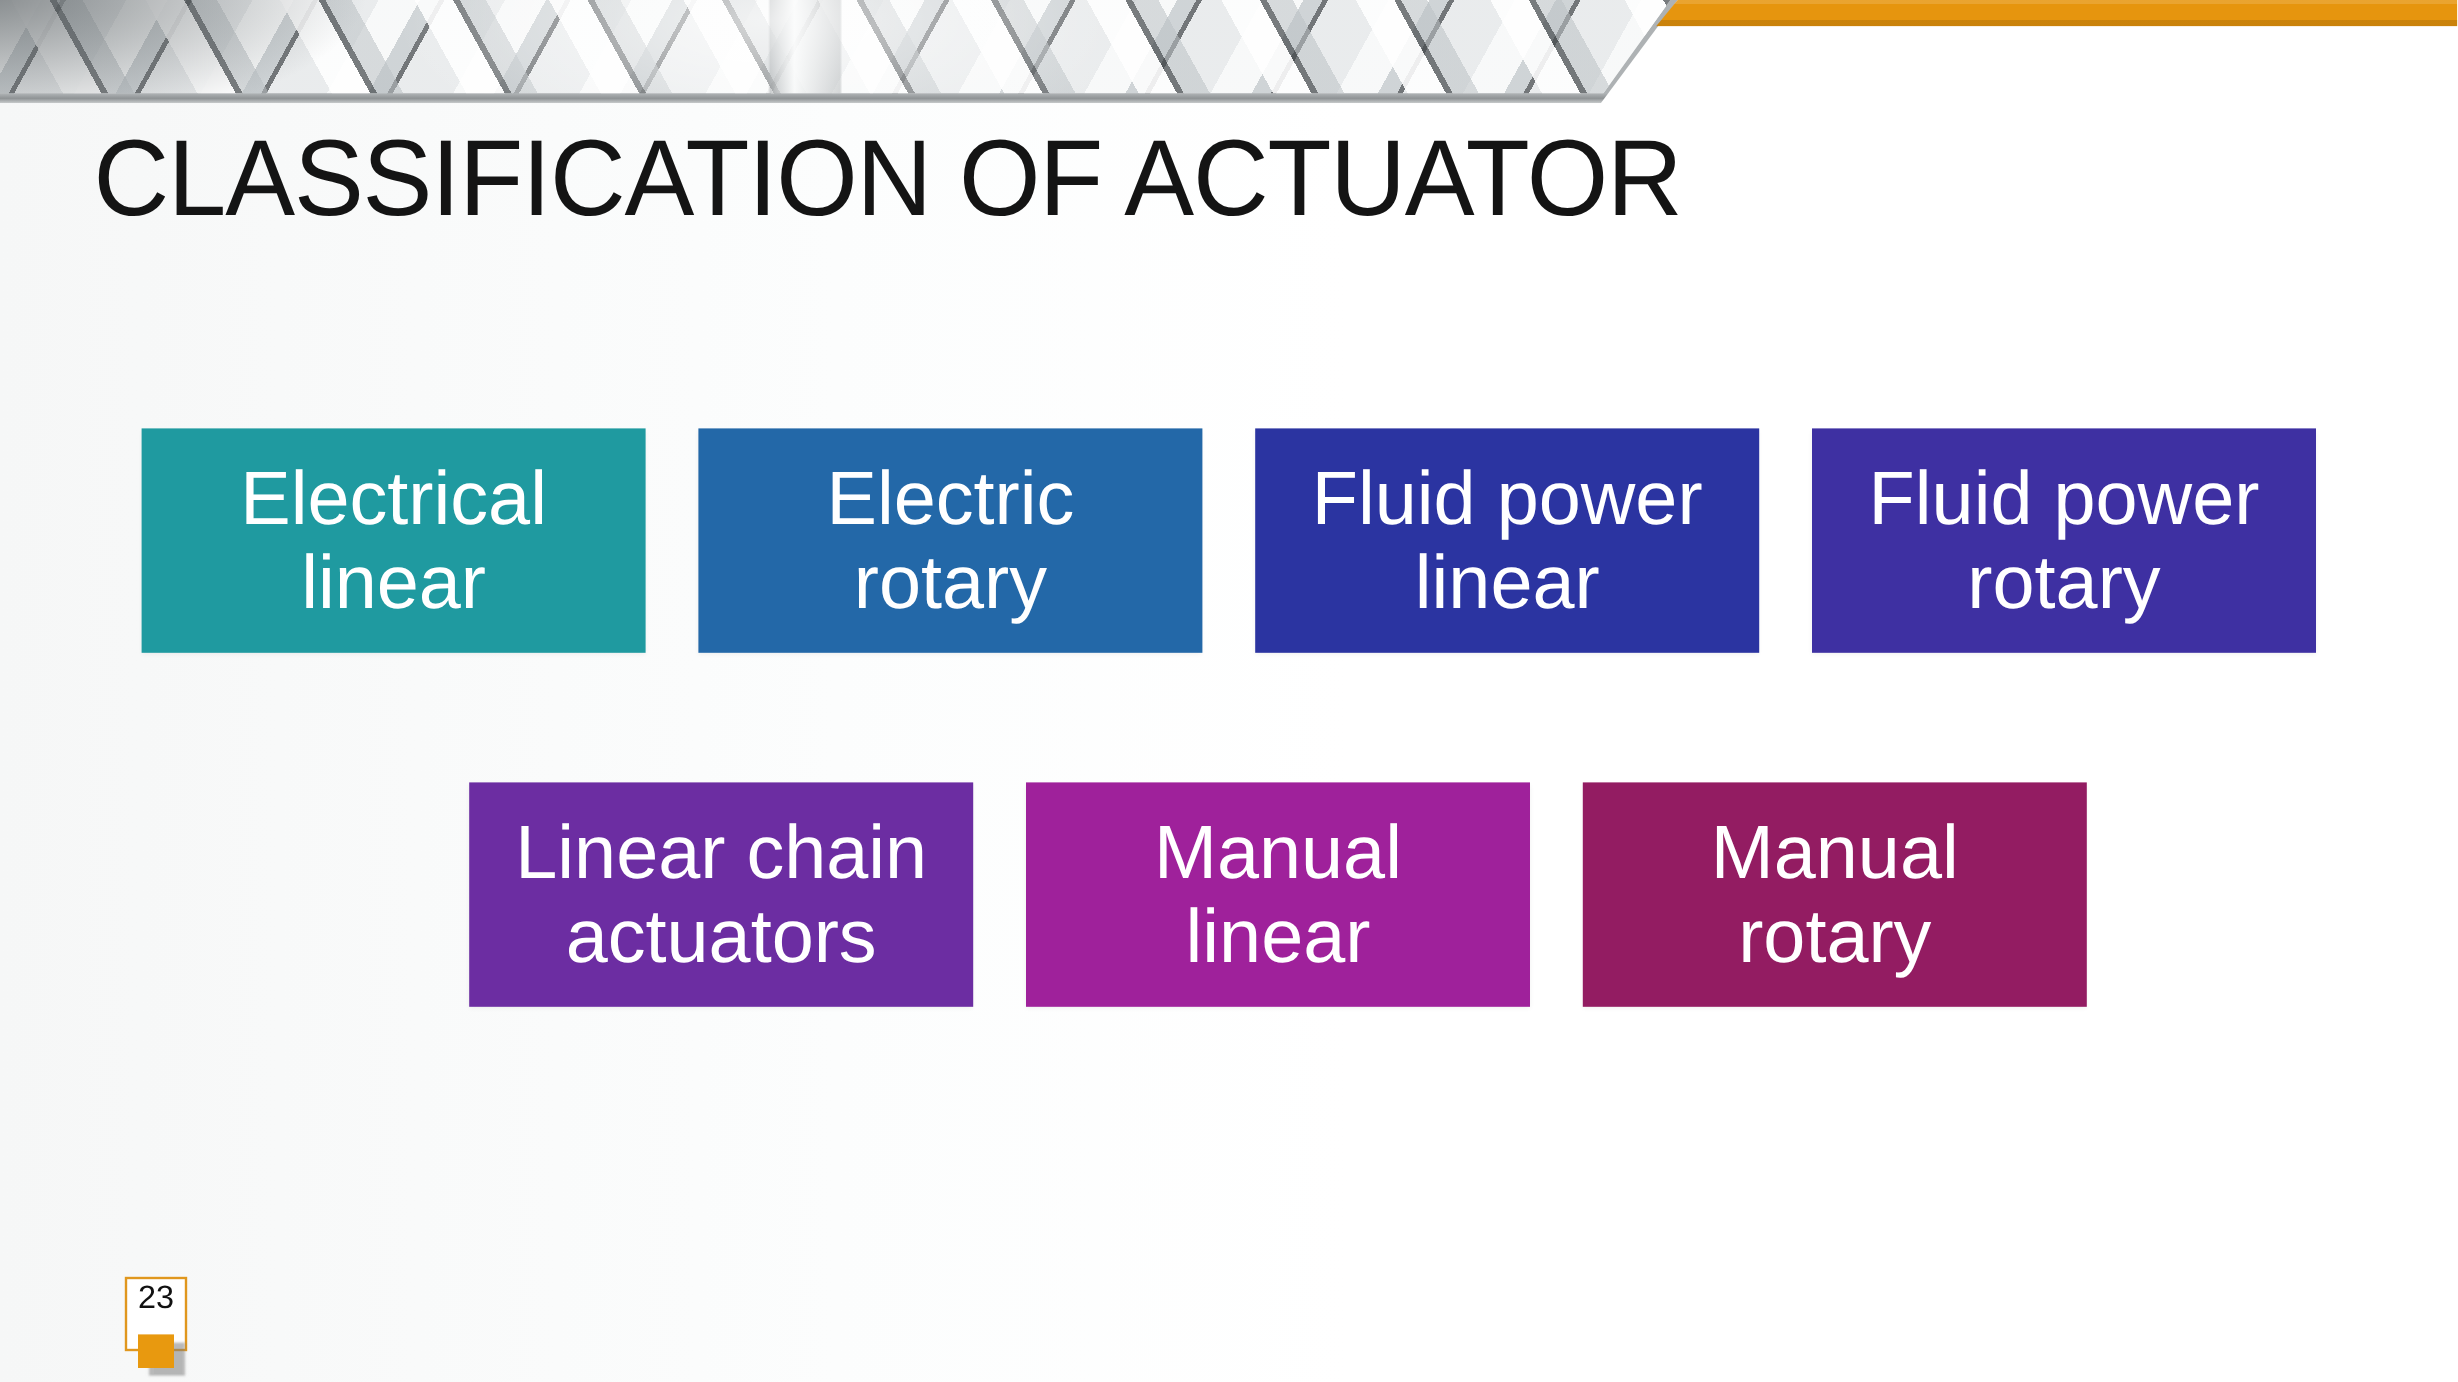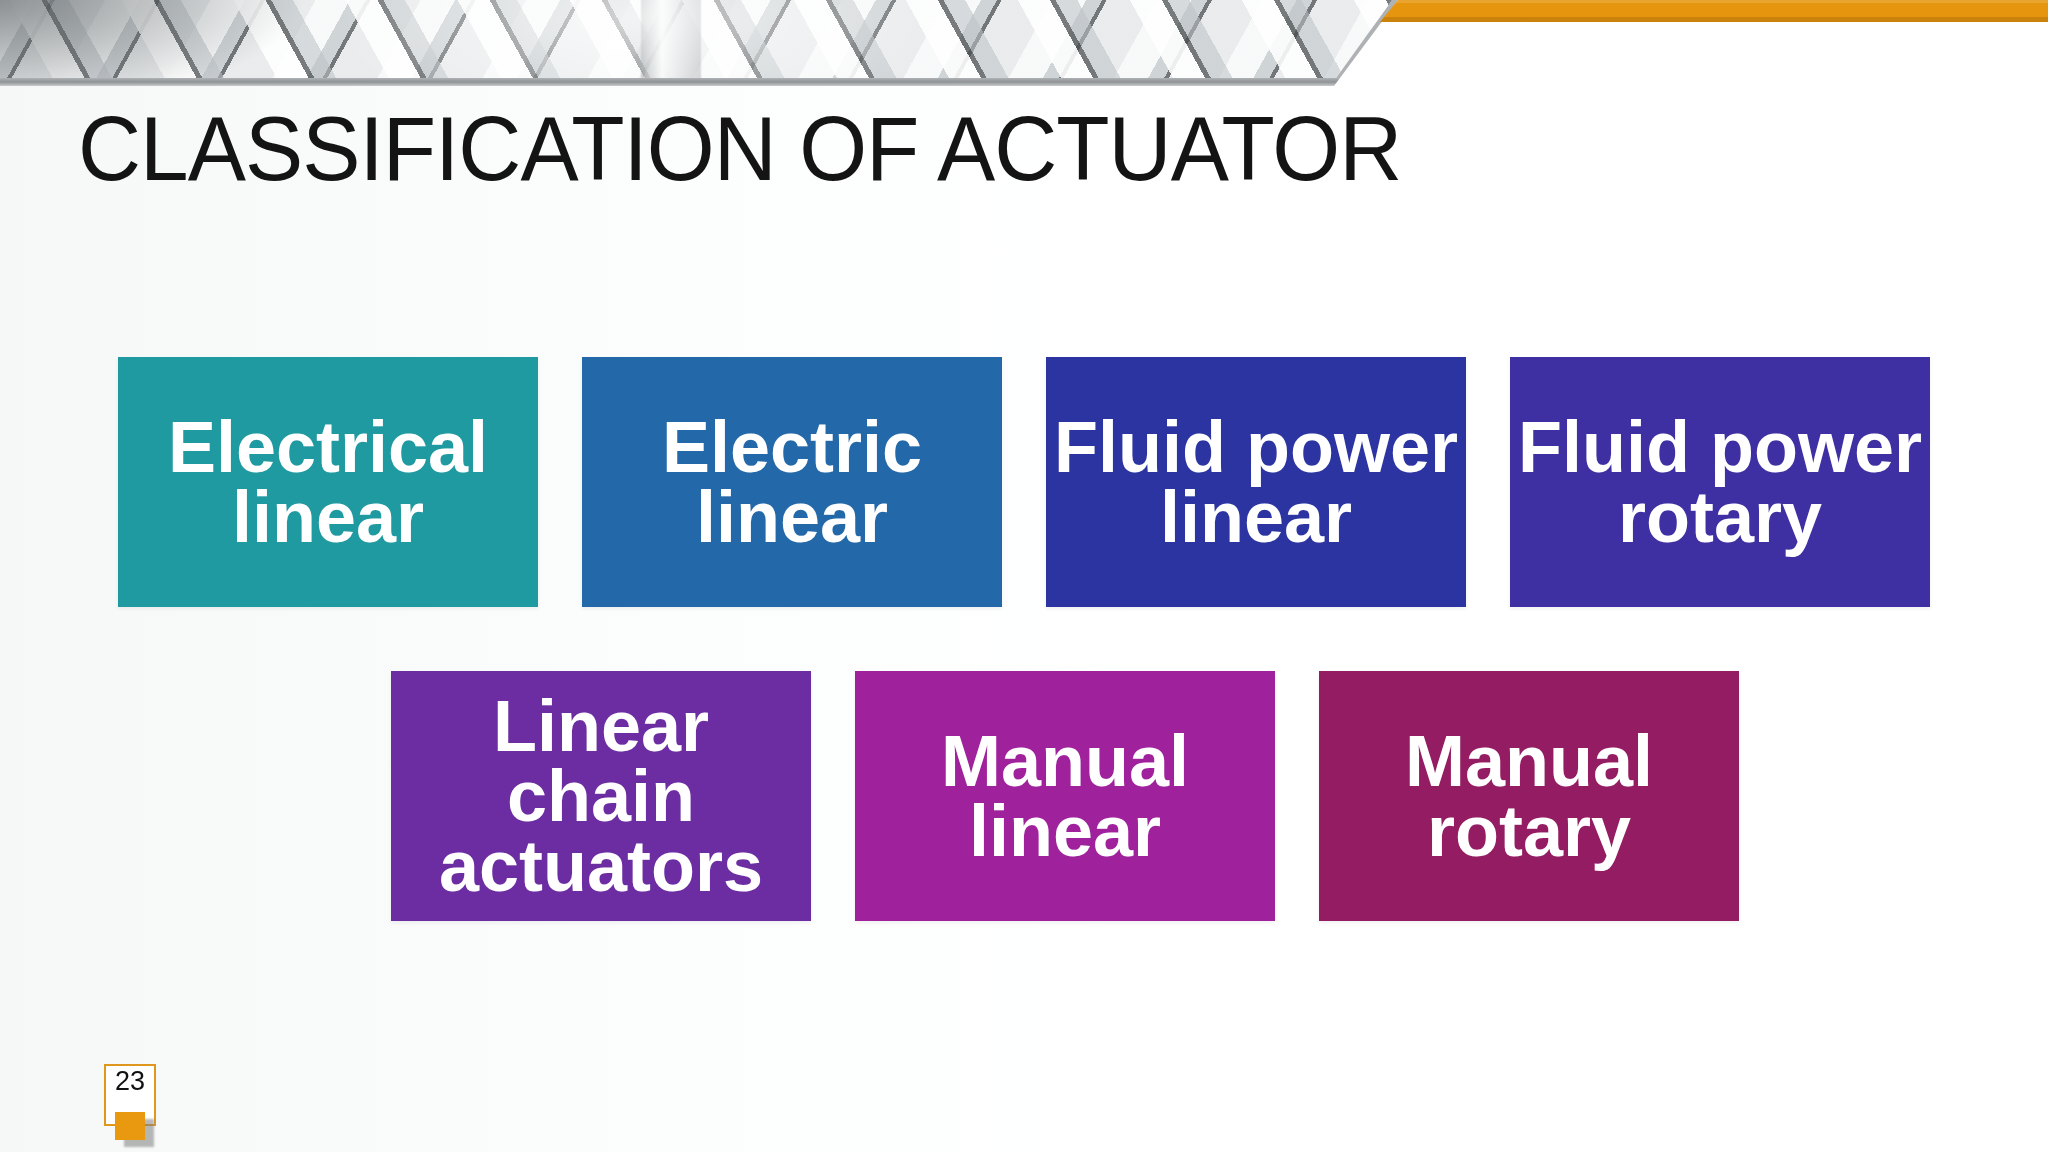--- a/index.html
+++ b/index.html
@@ -44,25 +44,25 @@
   .title{
     position:absolute;left:78px;top:104px;margin:0;
     font-size:90px;font-weight:400;letter-spacing:-1px;line-height:1.0;
     color:#141414;white-space:nowrap;
     transform:scaleX(.97);transform-origin:left center;
   }
 
   
   .row{position:absolute;display:flex;gap:44px;}
   .row1{left:118px;top:357px;}
-  .row2{left:351px;top:671px;padding-left:40px;}
+  .row2{left:351px;top:652px;padding-left:40px;}
   .box{
-    width:420px;height:250px;
+    width:420px;height:187px;
     display:flex;align-items:center;justify-content:center;text-align:center;
-    color:#ffffff;font-size:72px;line-height:70px;font-weight:700;
+    color:#ffffff;font-size:63px;line-height:70px;font-weight:400;
     white-space:pre-line;
     box-shadow:0 2px 4px rgba(0,0,0,.06);
   }
 
   
   .page-number-box{
     position:absolute;left:104px;top:1064px;width:52px;height:62px;
     background:#ffffff;border:2px solid #E0971E;box-sizing:border-box;
     display:flex;align-items:flex-start;justify-content:center;
     font-size:27px;color:#111111;
@@ -80,21 +80,21 @@
   <div class="photo-frame"></div>
   <div class="photo" title="steel-roof-beams-photo"></div>
   <div class="accent-band" style="background-color: rgb(230, 149, 14);"></div>
 
   <h1 class="title">CLASSIFICATION OF ACTUATOR</h1>
 
   <div class="row row1">
     <div class="box" style="background-color: rgb(31, 154, 160);">Electrical
 linear</div>
     <div class="box" style="background-color: rgb(35, 104, 168);">Electric
-linear</div>
+rotary</div>
     <div class="box" style="background-color: rgb(43, 52, 161);">Fluid power
 linear</div>
     <div class="box" style="background-color: rgb(62, 48, 162);">Fluid power
 rotary</div>
   </div>
 
   <div class="row row2">
     <div class="box" style="background-color: rgb(108, 45, 162);">Linear chain
 actuators</div>
     <div class="box" style="background-color: rgb(159, 33, 155);">Manual

